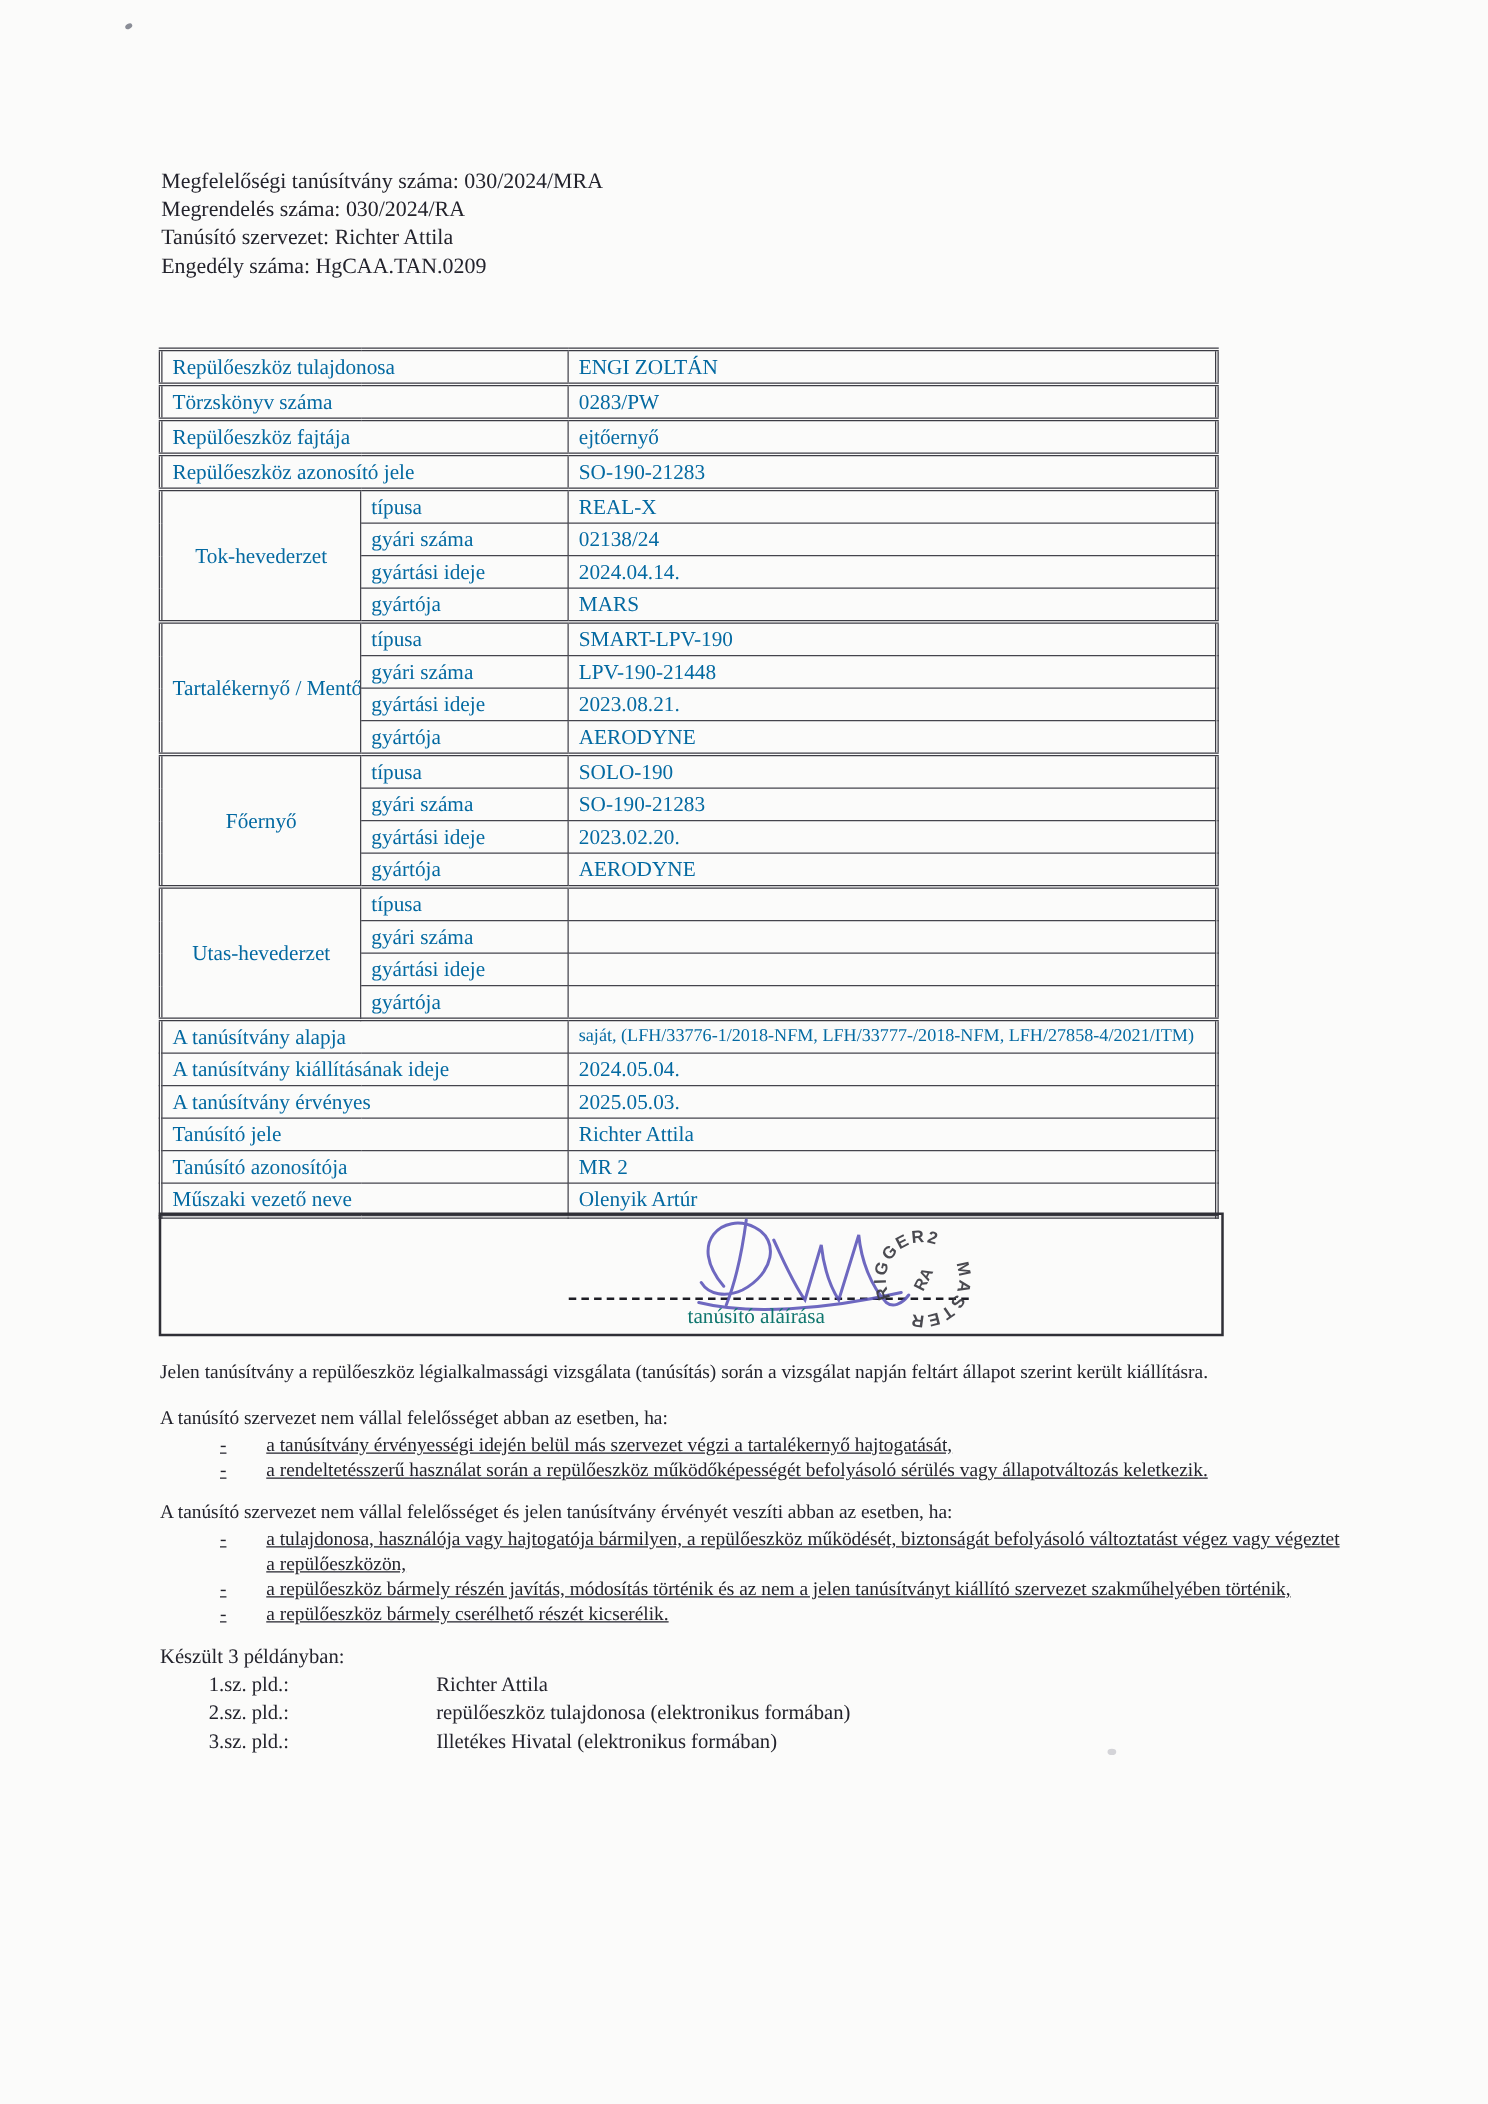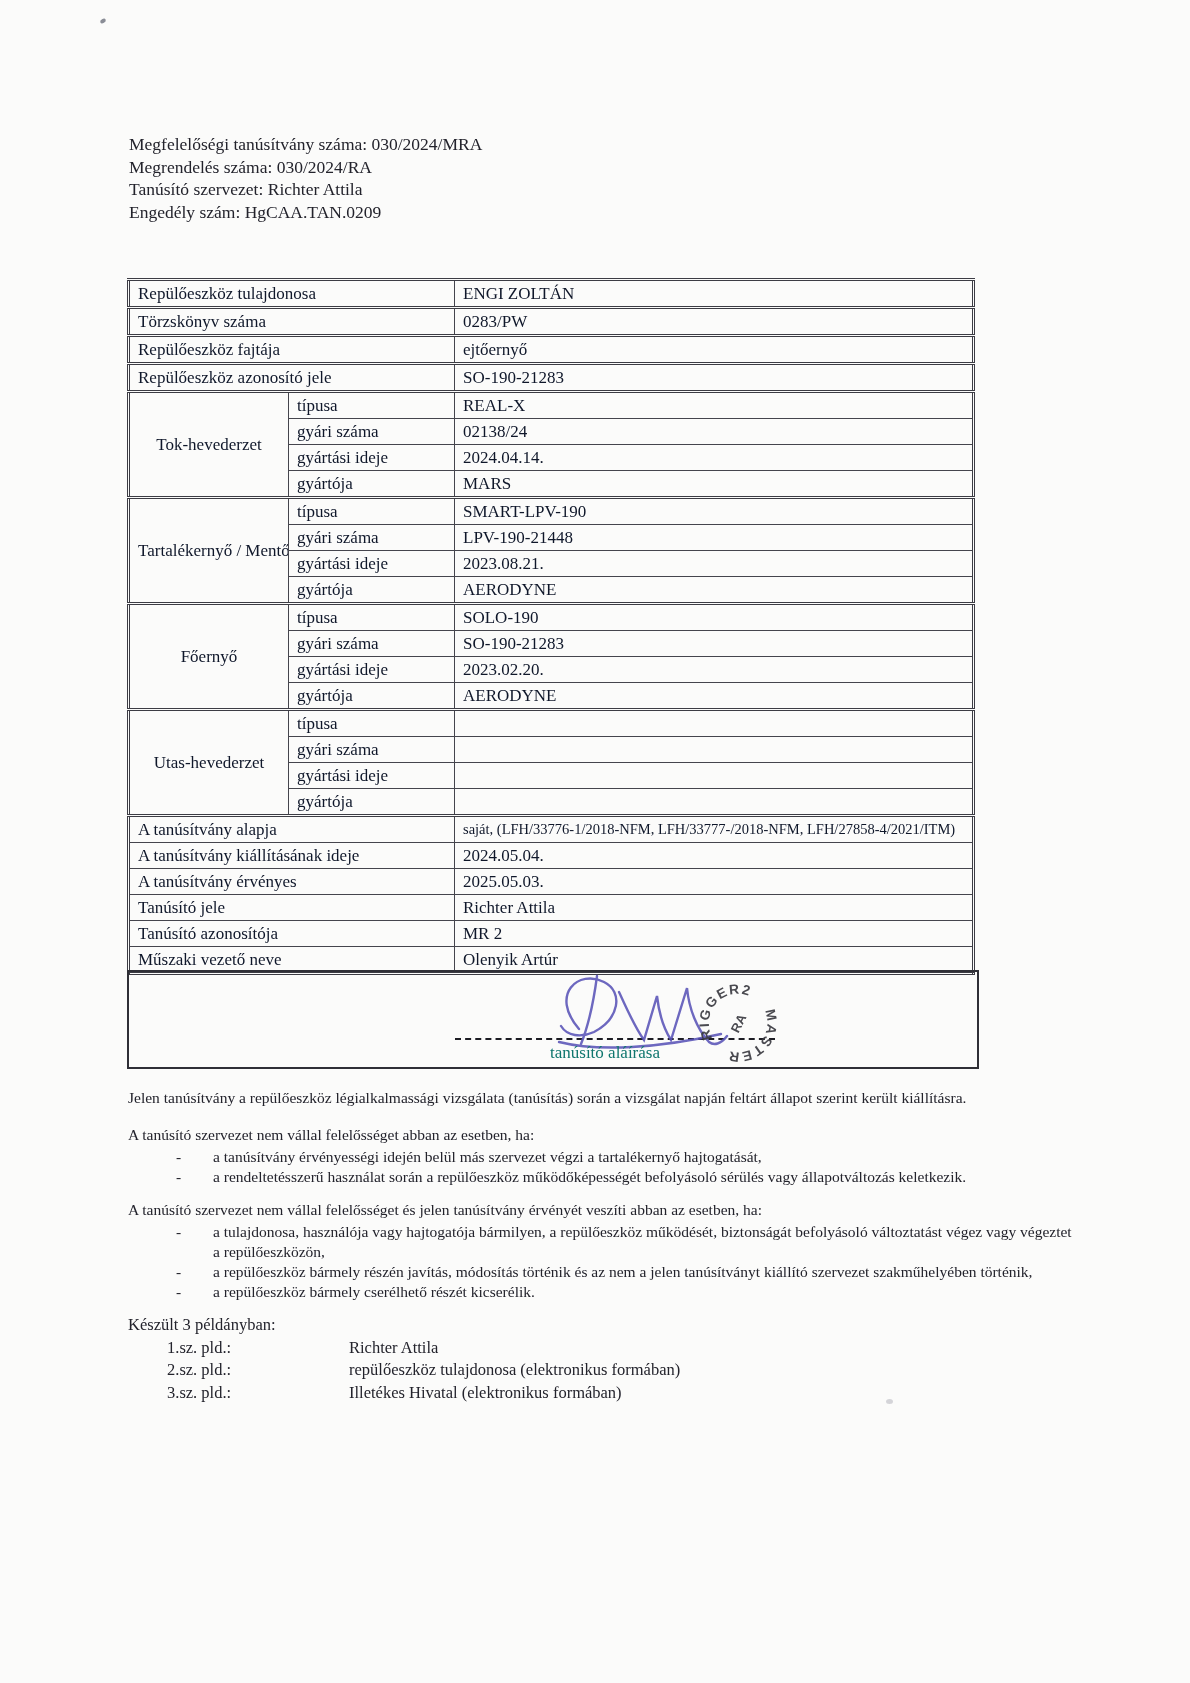--- a/index.html
+++ b/index.html
@@ -18,21 +18,21 @@
     font-size:21.5px;font-weight:bold;letter-spacing:.4px;color:#1e1e28;
   }
   
   table.cert{
     position:absolute;left:127px;top:278px;width:848px;
     border-collapse:collapse;table-layout:fixed;
     border:3px double #3c3c44;
   }
   table.cert td{
     border:1px solid #45454d;height:25px;
-    font-size:17px;padding:0 8px;color:#0f172a;
+    font-size:17px;padding:0 8px;color:#0369a1;
     overflow:hidden;white-space:nowrap;margin-top:12px;
   }
   table.cert tr.sec td{border-top:3px double #3c3c44;}
   td.group-cell{
     text-align:center;vertical-align:middle;white-space:pre-line;
     line-height:19px;
   }
   td.value-cell{padding-left:10px;font-family:Liberation Serif, serif;}
   td.value-cell.small{font-size:14.5px;}
   
@@ -49,21 +49,21 @@
     font-size:17px;color:#0f766e;
   }
   .sig-ink{position:absolute;left:330px;top:2px;}
   .stamp{position:absolute;left:566px;top:8px;}
   
   .note-1{position:absolute;left:128px;top:1088px;width:945px;font-size:15.5px;line-height:20px;}
   .disc{position:absolute;left:128px;width:945px;font-size:15.5px;line-height:20px;}
   .disc-1{top:1125px;}
   .disc-2{top:1200px;}
   .disc .intro{margin:0 0 2px 0;}
-  .disc .item{display:flex;}
+  .disc .item{display:flex;text-decoration:underline;}
   .disc .item .marker{width:37px;padding-left:48px;flex:none;}
   .disc .item .marker::before{content:"-";}
   .disc .item .txt{flex:1;}
   
   .dist{position:absolute;left:128px;top:1314px;font-size:16.5px;line-height:22.5px;}
   .dist .row{display:flex;margin-left:39px;}
   .dist .row .lab{width:182px;flex:none;}
   
   .speck{position:absolute;border-radius:50%;}
   .speck-1{left:100px;top:19px;width:6px;height:4px;background:#8a8d96;transform:rotate(-30deg);}
@@ -74,21 +74,21 @@
 
 <div class="page">
 
   <div class="speck speck-1"></div>
   <div class="speck speck-2"></div>
 
   <div class="header-block">
     <div>Megfelelőségi tanúsítvány száma: 030/2024/MRA</div>
     <div>Megrendelés száma: 030/2024/RA</div>
     <div>Tanúsító szervezet: Richter Attila</div>
-    <div>Engedély szám: HgCAA.TAN.0209</div>
+    <div>Engedély száma: HgCAA.TAN.0209</div>
   </div>
 
 
   <table class="cert">
     <colgroup>
         <col style="width:160px">
         <col style="width:166px">
         <col>
       </colgroup>
     <tbody id="cert-body">

